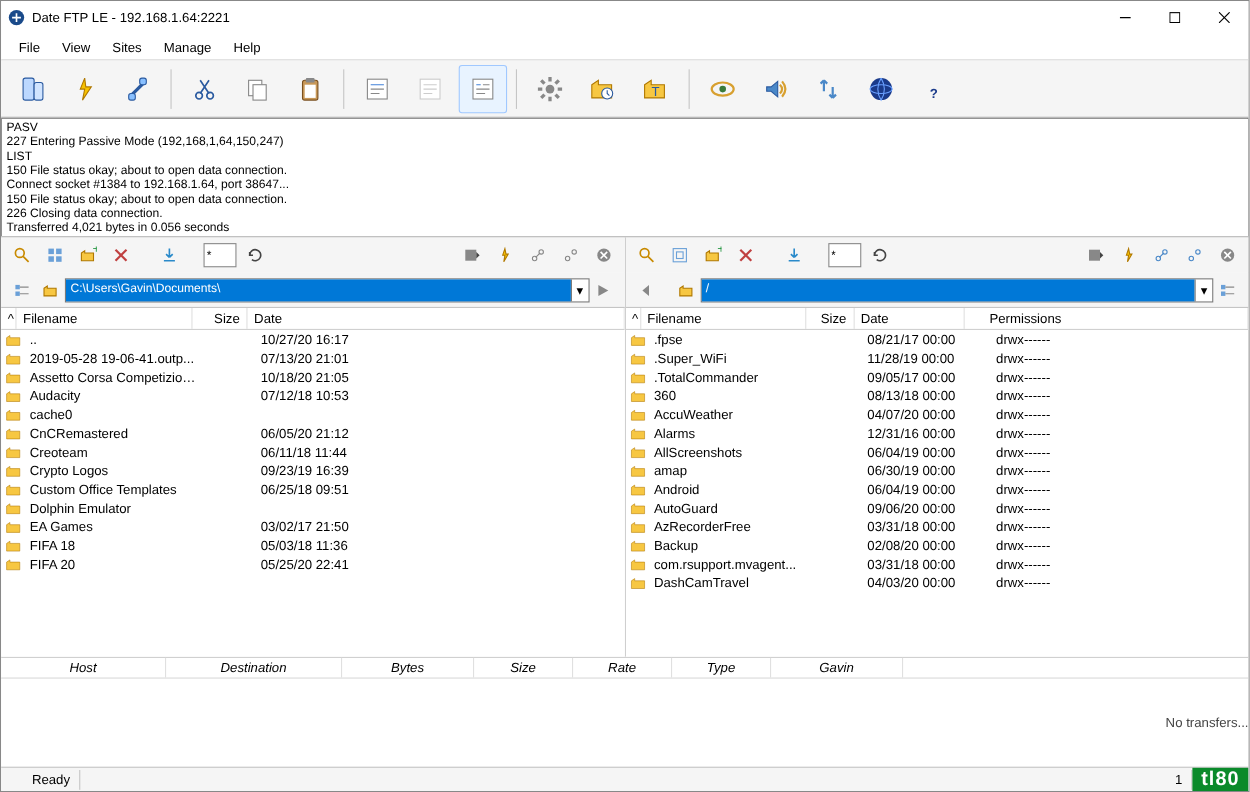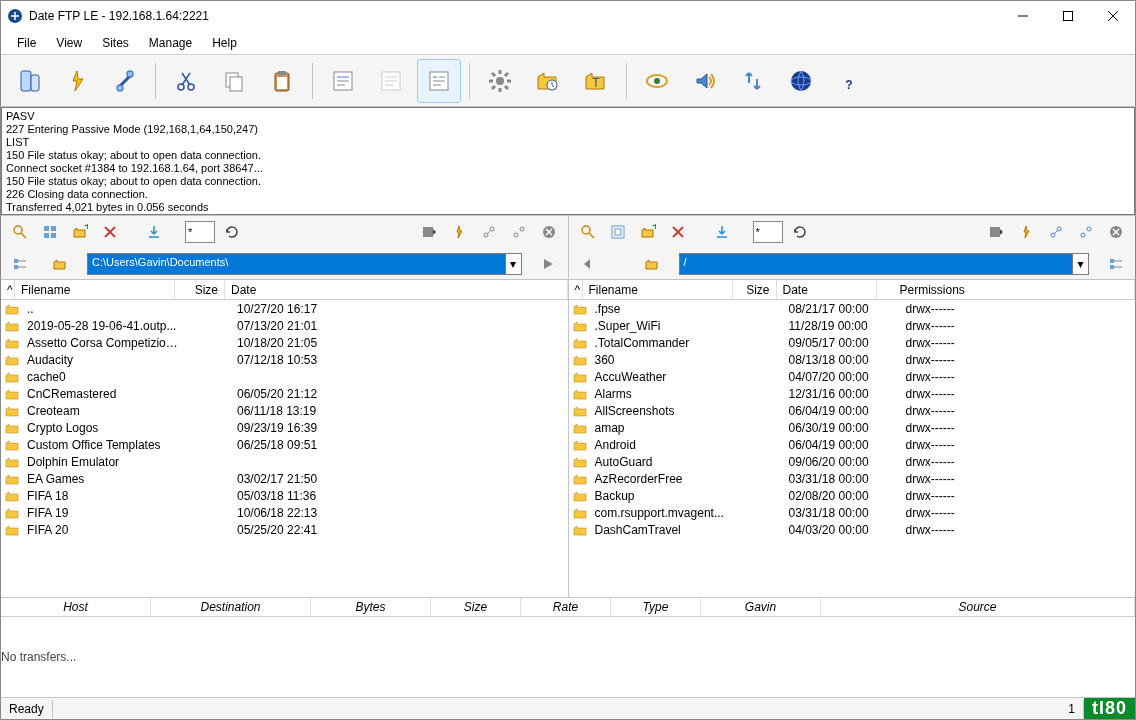--- a/index.html
+++ b/index.html
@@ -29,40 +29,40 @@
 .panes { flex: 1; display: flex; min-height: 0; border-top: 1px solid #c5c5c5; }
 .pane { flex: 1; display: flex; flex-direction: column; min-width: 0; border-right: 1px solid #c5c5c5; }
 .pane:last-child { border-right: none; }
 
 .panetoolbar { height: 32px; display: flex; align-items: center; gap: 4px; padding: 2px 6px; background: #f5f5f5; }
 .panetoolbar .spacer { flex: 1; }
 .ptbtn { width: 26px; height: 26px; display: flex; align-items: center; justify-content: center; border: 1px solid transparent; border-radius: 3px; }
 .ptbtn svg { width: 16px; height: 16px; }
 .filterbox { width: 30px; height: 22px; border: 1px solid #888; background: #fff; padding: 1px 2px; font-size: 11px; }
 
-.pathbar { height: 32px; display: flex; align-items: center; gap: 14px; padding: 2px 6px; background: #f5f5f5; border-bottom: 1px solid #c5c5c5; }
+.pathbar { height: 32px; display: flex; align-items: center; gap: 0; padding: 2px 6px; background: #f5f5f5; border-bottom: 1px solid #c5c5c5; }
 .pathcombo { flex: 1; height: 22px; border: 1px solid #7a7a7a; display: flex; background: #fff; }
 .pathcombo .pathtext { flex: 1; padding: 2px 4px; font-size: 11px; }
 .pathcombo .pathtext.selected { background: #0078d7; color: #fff; }
 .pathcombo .dropbtn { width: 16px; border-left: 1px solid #7a7a7a; display: flex; align-items: center; justify-content: center; }
 
 .filelist { flex: 1; overflow-y: scroll; background: #fff; position: relative; }
 .fileheader { position: sticky; top: 0; display: flex; background: #fff; border-bottom: 1px solid #d0d0d0; height: 20px; font-size: 11px; }
 .fileheader .col { padding: 2px 6px; border-right: 1px solid #e0e0e0; display: flex; align-items: center; }
 .filerow { display: flex; height: 17px; align-items: center; font-size: 11px; padding-left: 4px; }
 .filerow .fldicon { width: 14px; height: 12px; margin-right: 4px; }
 .filerow .cell { padding: 0 4px; overflow: hidden; white-space: nowrap; text-overflow: ellipsis; }
 
 
 .transferheader { display: flex; height: 20px; background: #fff; border-top:1px solid #c5c5c5; border-bottom:1px solid #d0d0d0; font-size: 11px; font-style: italic; }
 .transferheader .tcol { padding: 2px 6px; border-right: 1px solid #e0e0e0; display: flex; align-items: center; justify-content: center; }
-.transferbody { height: 80px; background: #fff; display: flex; align-items: center; justify-content: flex-start; font-size: 11px; color: #444; }
-
-
-.statusbar { height: 22px; display: flex; align-items: center; background: #f5f5f5; border-top: 1px solid #c5c5c5; font-size: 11px; padding-left: 0; }
+.transferbody { height: 80px; background: #fff; display: flex; align-items: center; justify-content: flex-end; font-size: 11px; color: #444; }
+
+
+.statusbar { height: 22px; display: flex; align-items: center; background: #f5f5f5; border-top: 1px solid #c5c5c5; font-size: 11px; padding-left: 20px; }
 .statusbar .statusseg { padding: 2px 8px; border-right: 1px solid #c5c5c5; }
 .statusbar .spacer { flex: 1; }
 .brand { background: #0a8a2a; color: #fff; font-weight: bold; font-size: 18px; padding: 0 8px; height: 22px; display: flex; align-items: center; letter-spacing: 1px; }
 
 
 .l-col-name { width: 160px; }
 .l-col-size { width: 50px; text-align:right; justify-content:flex-end;}
 .l-col-date { flex: 1; }
 
 .r-col-name { width: 150px; }
@@ -432,21 +432,21 @@
             <div class="cell l-col-name">CnCRemastered</div>
             <div class="cell l-col-size"></div>
             <div class="cell l-col-date">06/05/20 21:12</div>
           </div>
           <div class="filerow">
             <svg class="fldicon" viewBox="0 0 14 12">
               <path d="M1 4 L4 2 L4 4 L13 4 L13 11 L1 11 Z" fill="#f7c742" stroke="#b07800" stroke-width="0.5"></path>
             </svg>
             <div class="cell l-col-name">Creoteam</div>
             <div class="cell l-col-size"></div>
-            <div class="cell l-col-date">06/11/18 13:19</div>
+            <div class="cell l-col-date">06/11/18 11:44</div>
           </div>
           <div class="filerow">
             <svg class="fldicon" viewBox="0 0 14 12">
               <path d="M1 4 L4 2 L4 4 L13 4 L13 11 L1 11 Z" fill="#f7c742" stroke="#b07800" stroke-width="0.5"></path>
             </svg>
             <div class="cell l-col-name">Crypto Logos</div>
             <div class="cell l-col-size"></div>
             <div class="cell l-col-date">09/23/19 16:39</div>
           </div>
           <div class="filerow">
@@ -472,28 +472,20 @@
             <div class="cell l-col-size"></div>
             <div class="cell l-col-date">03/02/17 21:50</div>
           </div>
           <div class="filerow">
             <svg class="fldicon" viewBox="0 0 14 12">
               <path d="M1 4 L4 2 L4 4 L13 4 L13 11 L1 11 Z" fill="#f7c742" stroke="#b07800" stroke-width="0.5"></path>
             </svg>
             <div class="cell l-col-name">FIFA 18</div>
             <div class="cell l-col-size"></div>
             <div class="cell l-col-date">05/03/18 11:36</div>
-          </div>
-          <div class="filerow">
-            <svg class="fldicon" viewBox="0 0 14 12">
-              <path d="M1 4 L4 2 L4 4 L13 4 L13 11 L1 11 Z" fill="#f7c742" stroke="#b07800" stroke-width="0.5"></path>
-            </svg>
-            <div class="cell l-col-name">FIFA 19</div>
-            <div class="cell l-col-size"></div>
-            <div class="cell l-col-date">10/06/18 22:13</div>
           </div>
           <div class="filerow">
             <svg class="fldicon" viewBox="0 0 14 12">
               <path d="M1 4 L4 2 L4 4 L13 4 L13 11 L1 11 Z" fill="#f7c742" stroke="#b07800" stroke-width="0.5"></path>
             </svg>
             <div class="cell l-col-name">FIFA 20</div>
             <div class="cell l-col-size"></div>
             <div class="cell l-col-date">05/25/20 22:41</div>
           </div>
         </div>
@@ -754,21 +746,20 @@
 </div>
 
 <div class="transferheader">
   <div class="tcol" style="width:150px">Host</div>
   <div class="tcol" style="width:160px">Destination</div>
   <div class="tcol" style="width:120px">Bytes</div>
   <div class="tcol" style="width:90px">Size</div>
   <div class="tcol" style="width:90px">Rate</div>
   <div class="tcol" style="width:90px">Type</div>
   <div class="tcol" style="width:120px">Gavin</div>
-  <div class="tcol" style="flex:1">Source</div>
 </div>
 <div class="transferbody">
   <span>No transfers...</span>
 </div>
 
 <div class="statusbar">
   <div class="statusseg">Ready</div>
   <div class="spacer"></div>
   <div class="statusseg">1</div>
   <div class="brand">tl80</div>

